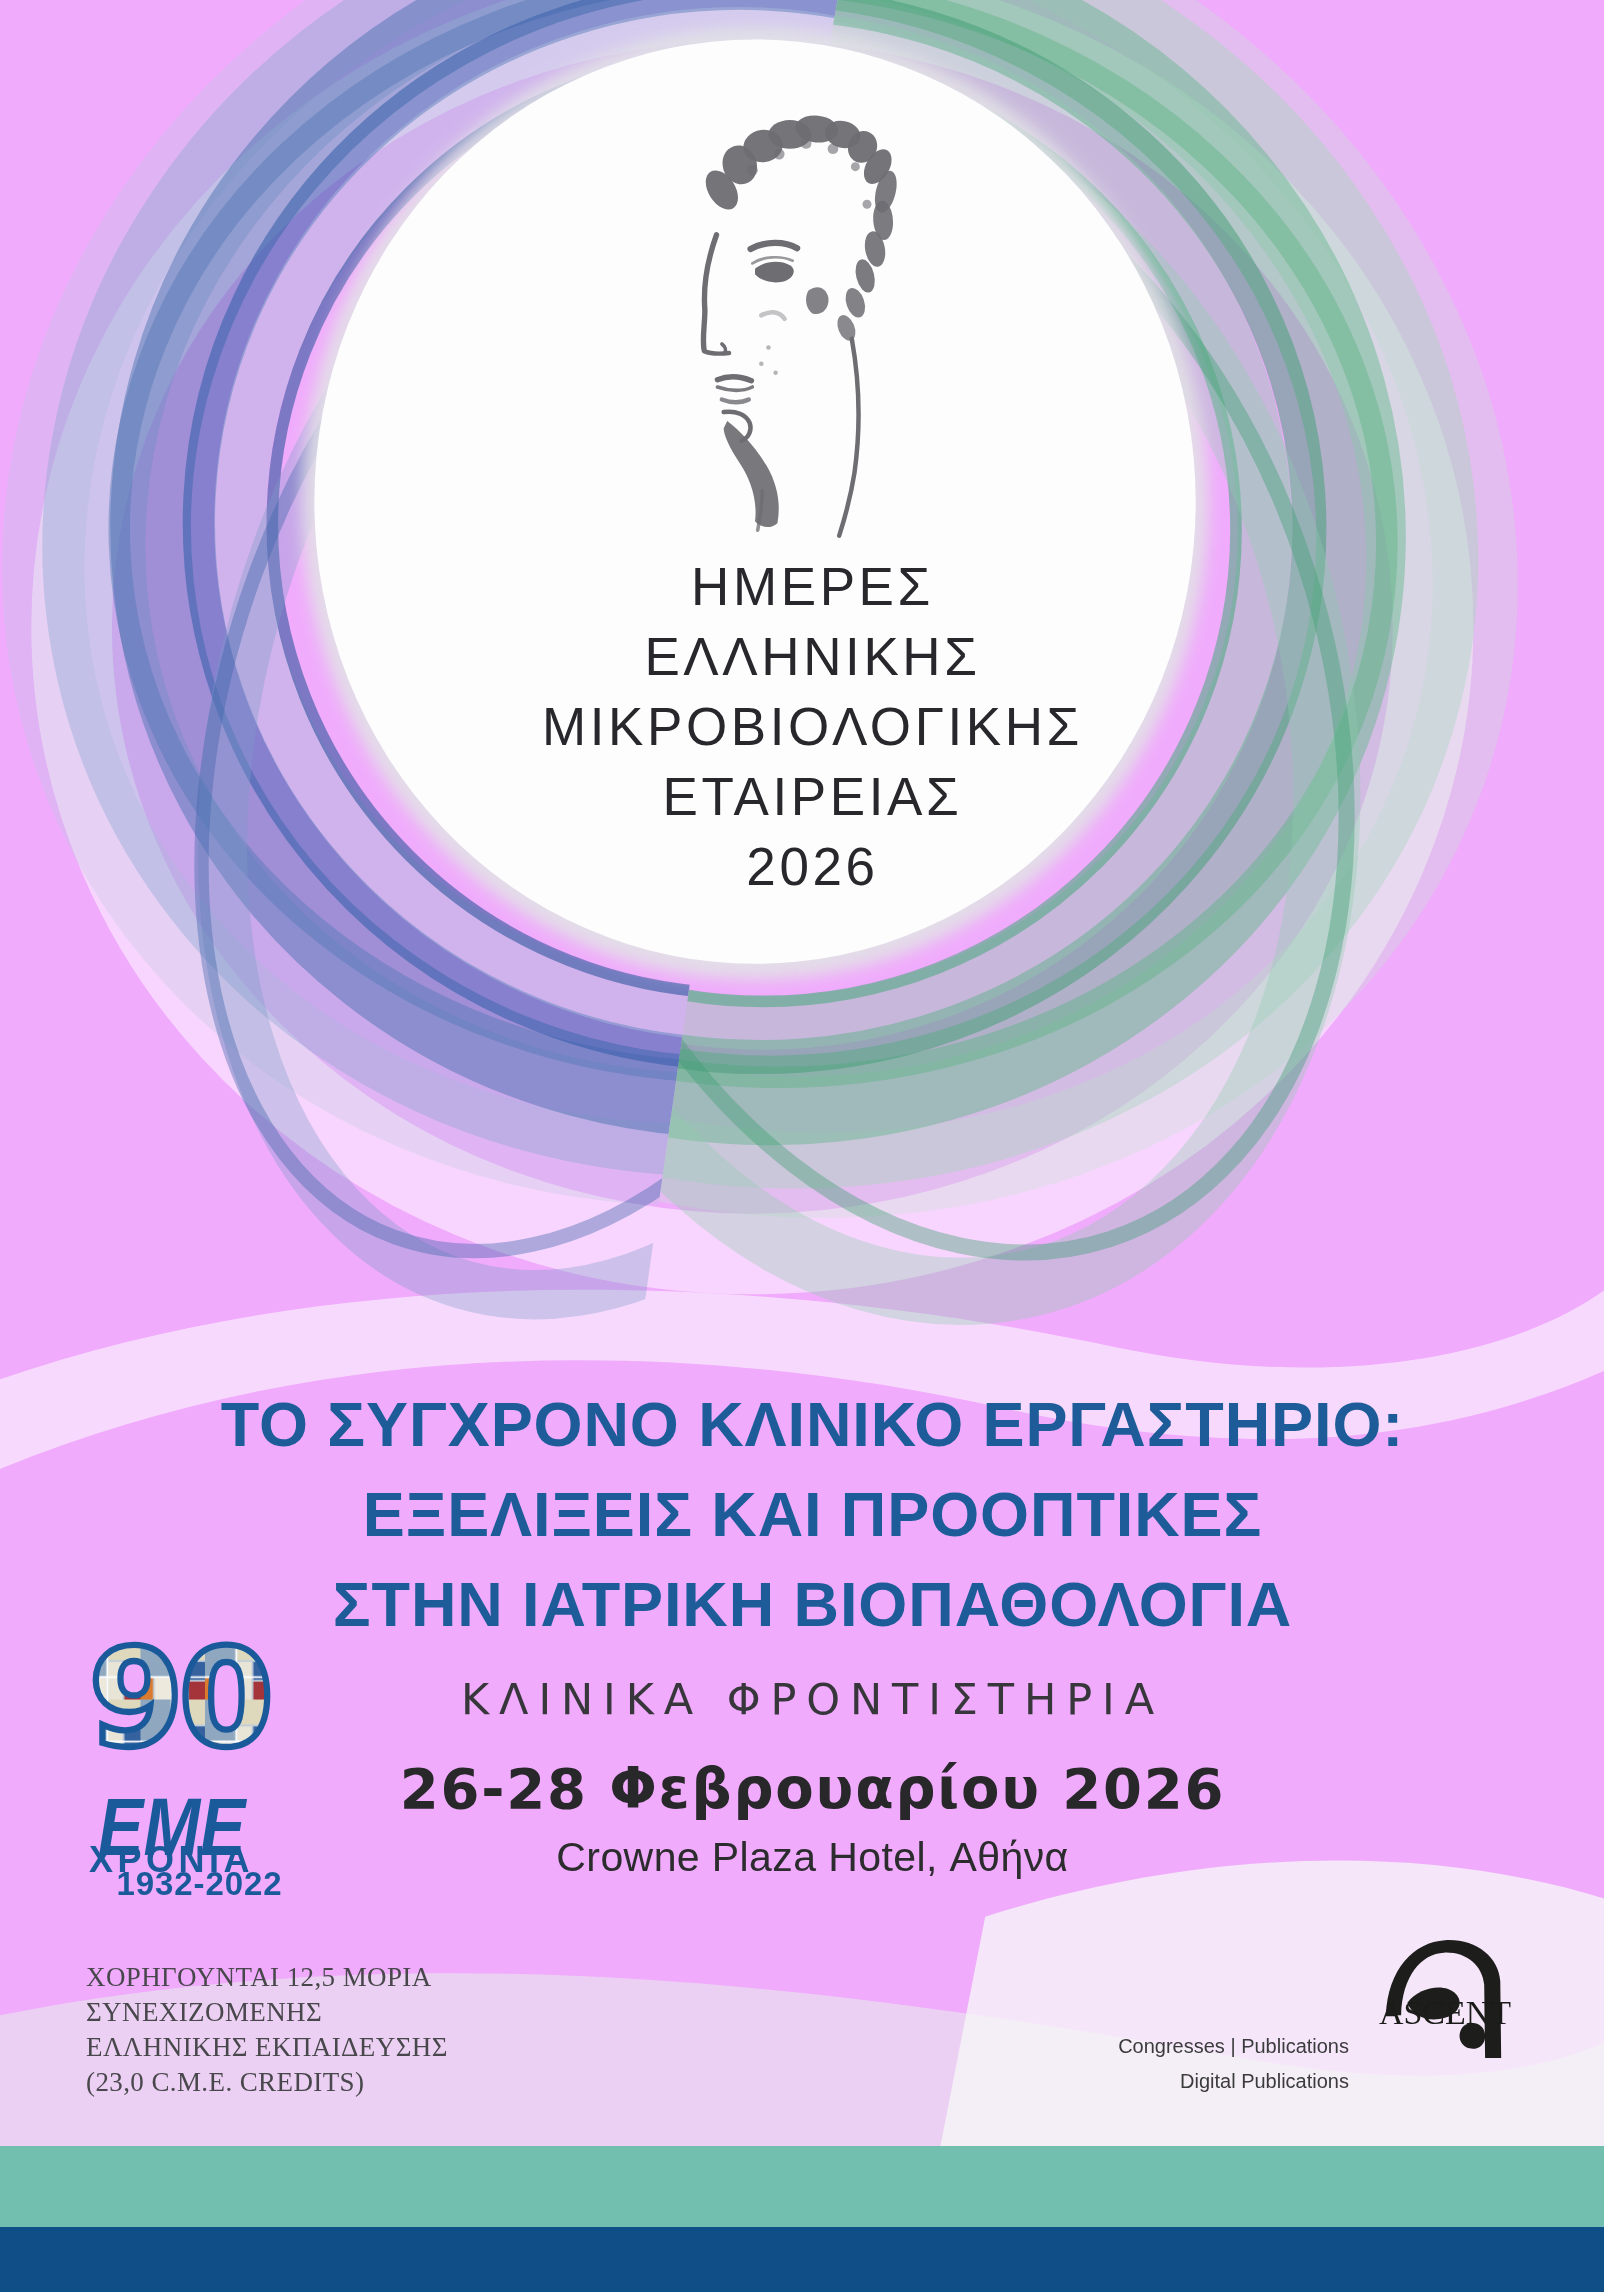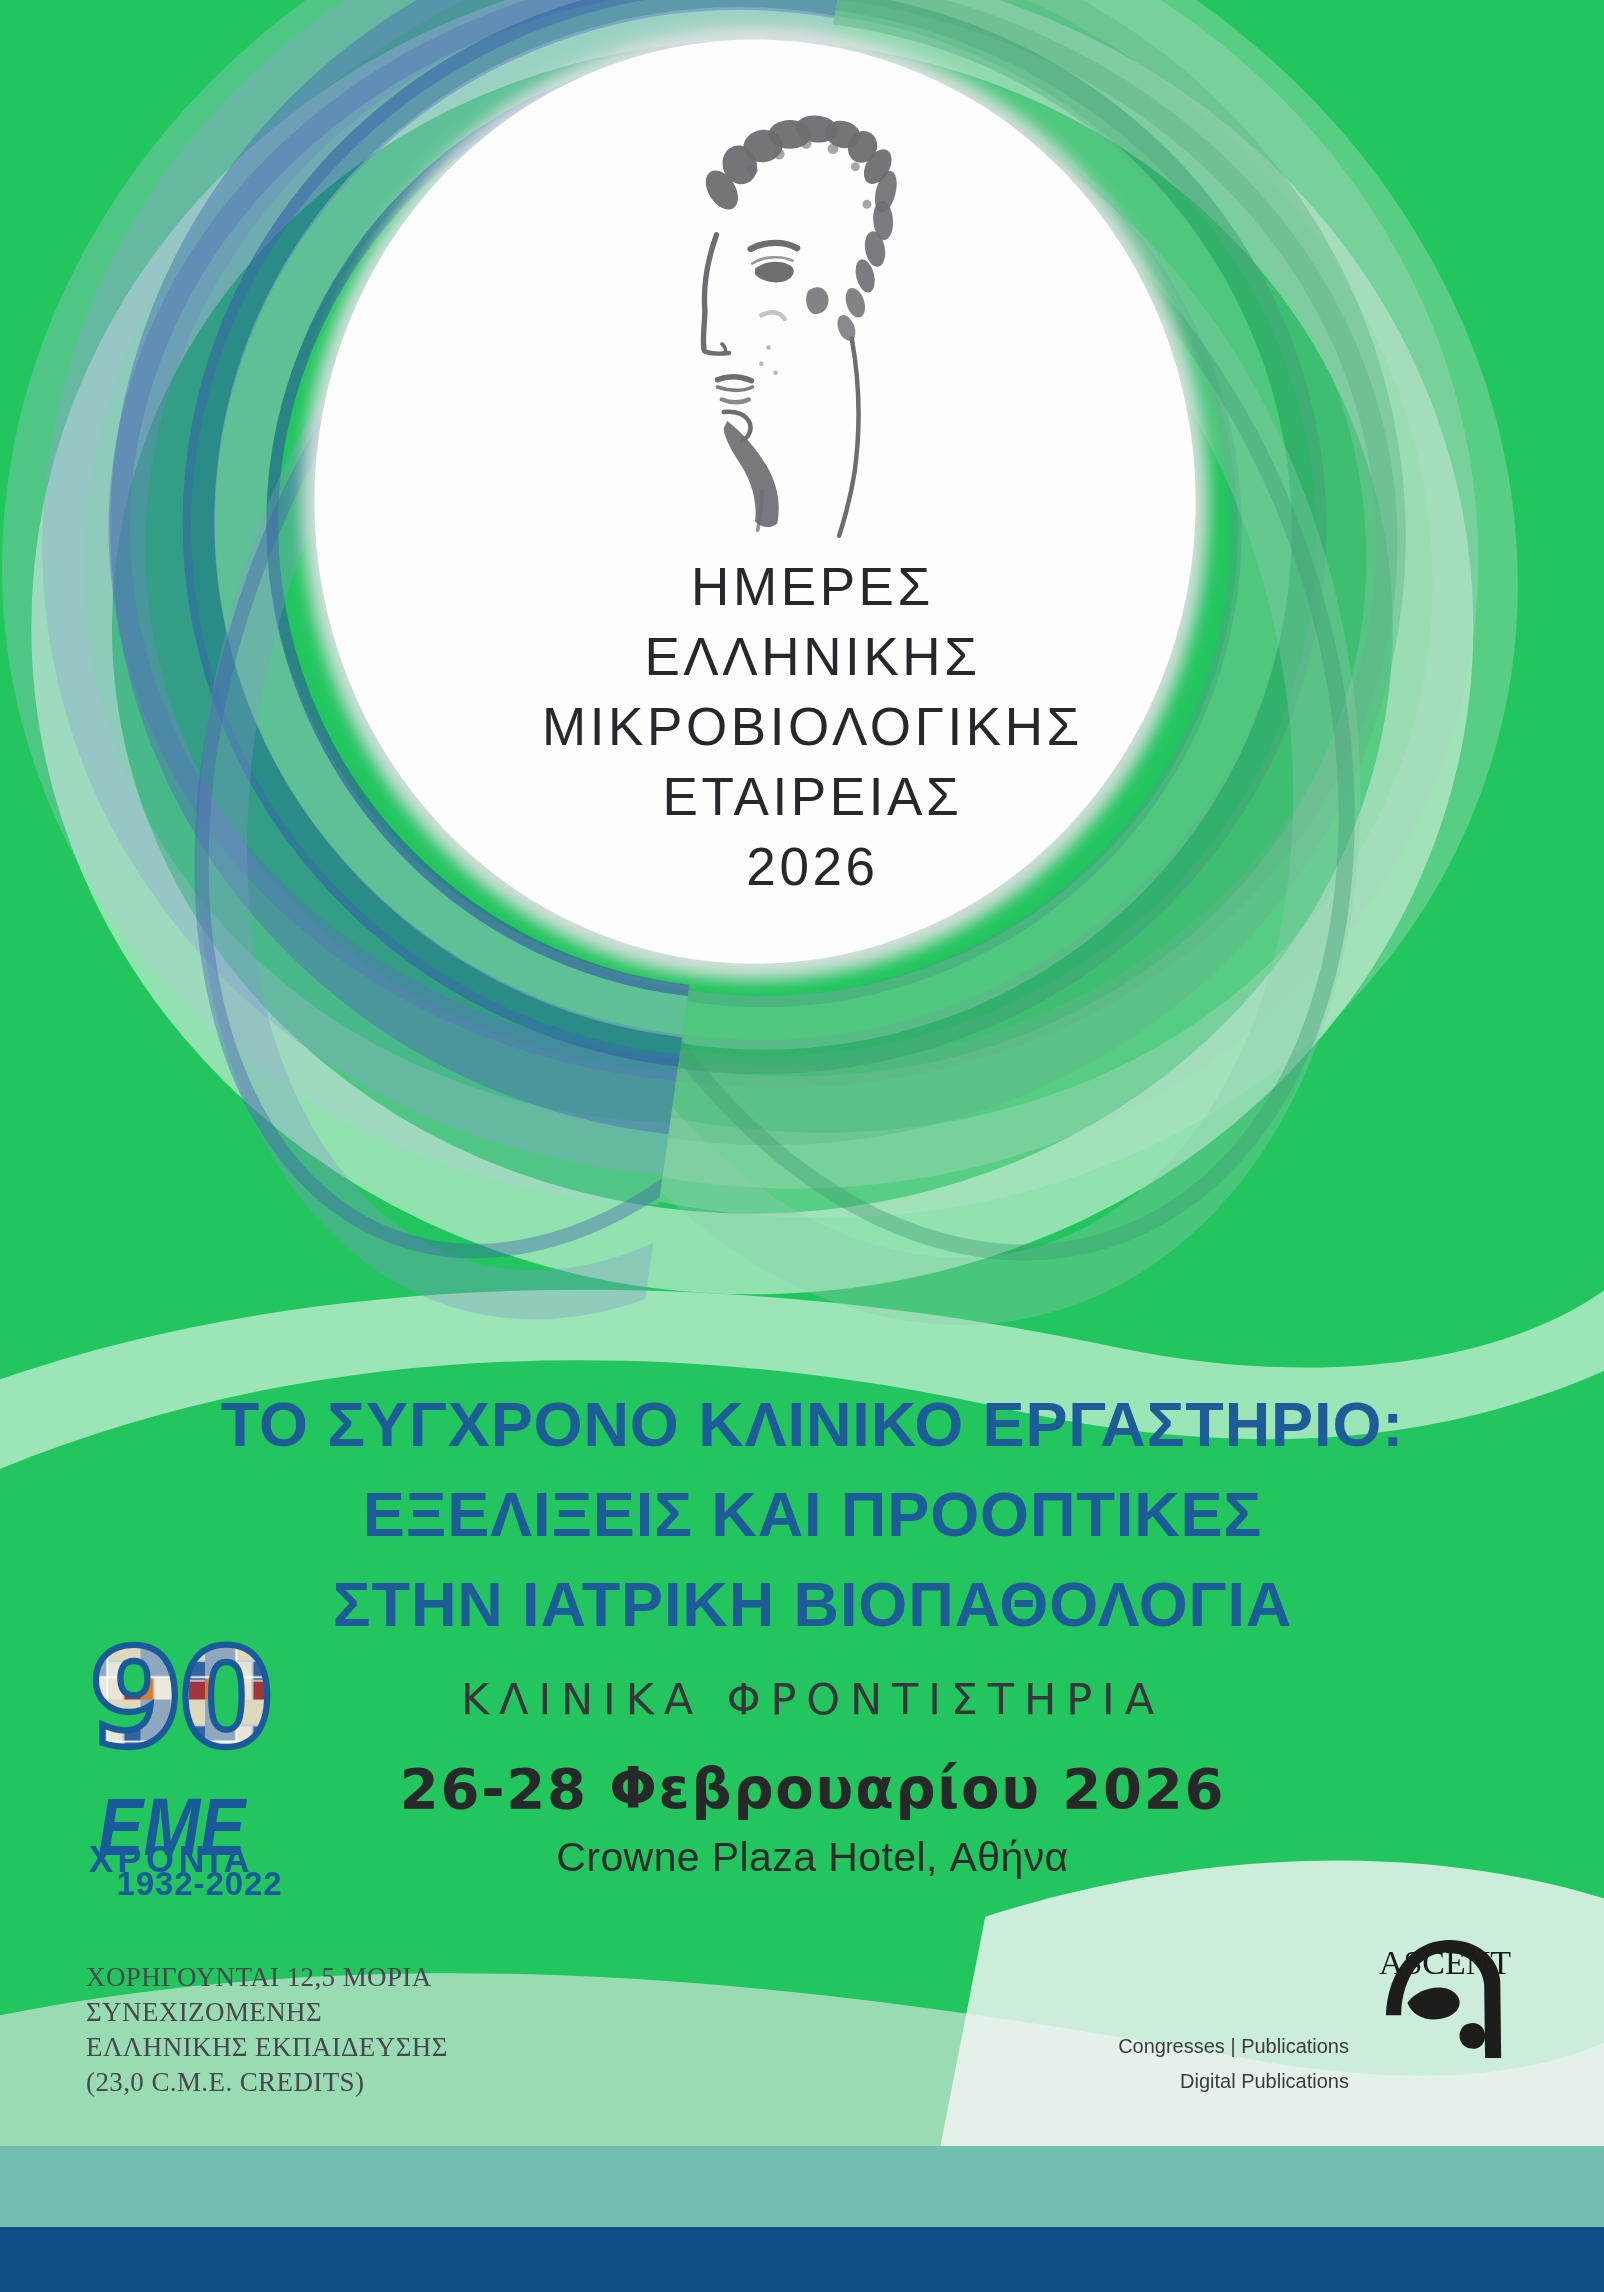--- a/index.html
+++ b/index.html
@@ -1,34 +1,34 @@
 <!DOCTYPE html>
 <html style="font-size:14.3px"><head>
 <meta charset="utf-8">
 <style>
   html,body{margin:0;padding:0;}
   body{width:1605px;height:2293px;font-family:"Liberation Sans","DejaVu Sans",sans-serif;}
-  .poster{position:relative;width:1605px;height:2293px;overflow:hidden;background:#22c55e;}
+  .poster{position:relative;width:1605px;height:2293px;overflow:hidden;background:#f0abfc;}
   .abs{position:absolute;}
   .decor{position:absolute;left:0;top:0;}
   
   .center-col{position:absolute;left:0;width:1625px;text-align:center;}
   .society-title{top:552px;font-size:53px;line-height:70px;letter-spacing:3.6px;font-weight:400;color:#28282c;}
   .main-title{top:1379px;font-size:63px;line-height:90px;letter-spacing:0.9px;font-weight:700;color:#1d5c99;}
   .subtitle{top:1668px;font-size:43px;line-height:63px;letter-spacing:9.9px;font-weight:400;color:#37373b;font-family:"DejaVu Sans",sans-serif;}
   .event-date{top:1748px;font-size:56px;line-height:81px;letter-spacing:1.8px;font-weight:700;color:#28282a;font-family:"DejaVu Sans",sans-serif;}
   .event-venue{top:1829px;font-size:41px;line-height:57px;letter-spacing:0.4px;font-weight:400;color:#2c2c2e;}
   .badge-col{position:absolute;left:82px;width:179px;text-align:center;color:#1a5a9b;}
   .badge-word{top:1840px;font-size:36px;line-height:39px;letter-spacing:4.5px;font-weight:700;}
   .badge-acronym{top:1791px;font-size:81px;line-height:73px;font-weight:700;font-style:italic;}
   .badge-acronym span{display:inline-block;transform:scaleX(.84);transform-origin:center;}
   .badge-years{top:1866px;font-size:33px;line-height:36px;letter-spacing:0.9px;font-weight:700;margin-left:28px;}
   .cme{left:86px;top:1960px;font-size:27px;line-height:35px;letter-spacing:0.4px;color:#48484c;font-family:Liberation Serif, serif;}
   .services{right:256px;top:2029px;font-size:20px;line-height:35px;color:#3b3b3d;text-align:right;}
-  .ascent-word{left:1377px;top:1944px;width:136px;text-align:center;font-family:"Liberation Serif","DejaVu Serif",serif;font-size:34px;color:#1b1b19;letter-spacing:0px;}
+  .ascent-word{left:1377px;top:1994px;width:136px;text-align:center;font-family:"Liberation Serif","DejaVu Serif",serif;font-size:34px;color:#1b1b19;letter-spacing:0px;}
   .stripe-teal{left:0;top:2146px;width:1605px;height:81px;background:#72bfb0;}
   .stripe-navy{left:0;top:2227px;width:1605px;height:65px;background:#0f4e87;}
   .block{display:block;}
 </style>
 </head>
 <body>
 
 <div class="poster">
 
   <svg class="decor" width="1605" height="2293" viewBox="0 0 1792 2560" aria-hidden="true">

